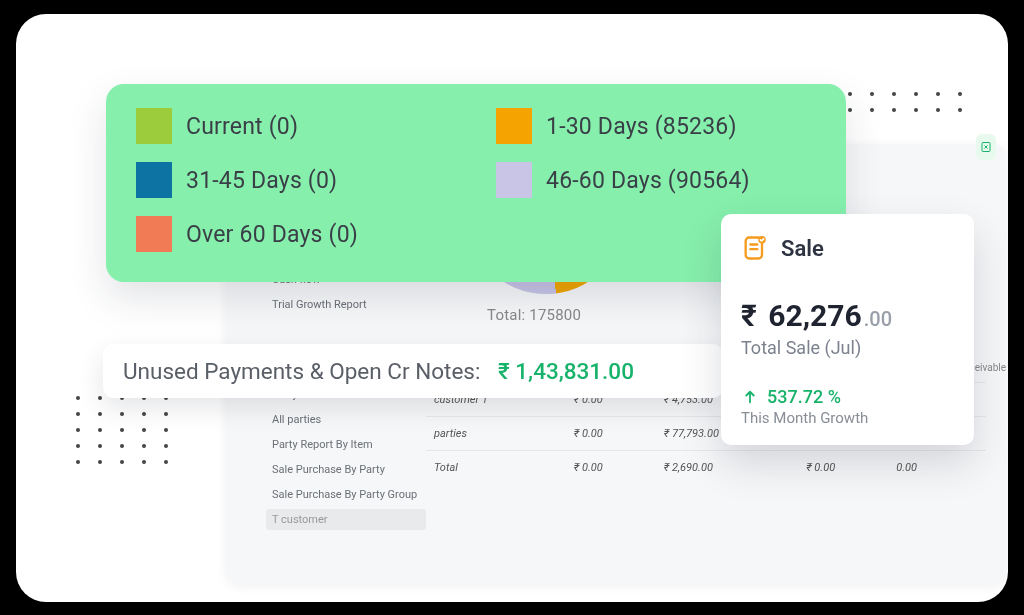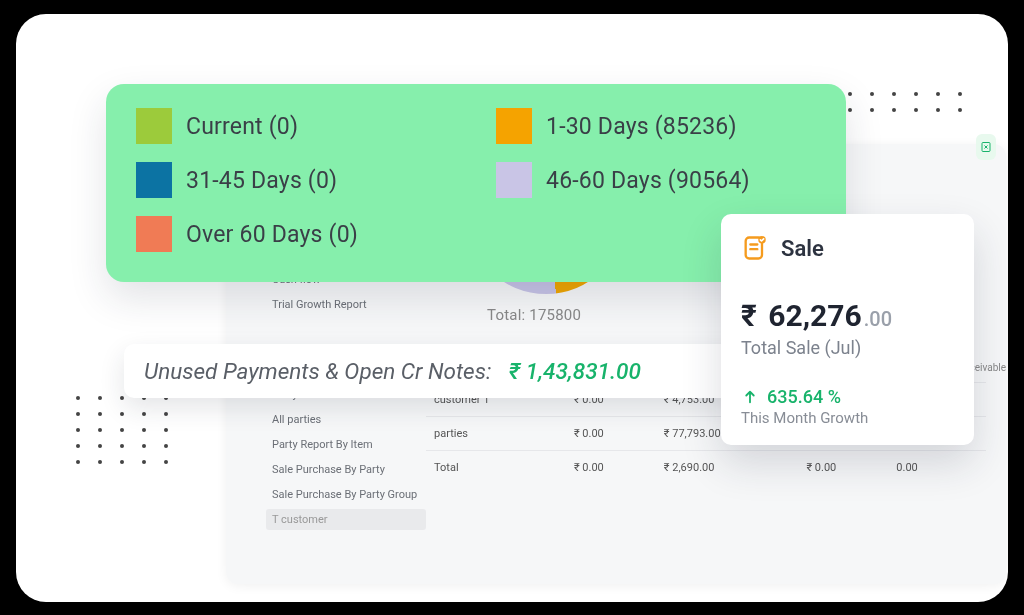--- a/index.html
+++ b/index.html
@@ -63,21 +63,21 @@
   }
   .bg-chart::after {
     content:""; position:absolute; left:38px; top:38px; width:84px; height:84px;
     background:#f6f7f8; border-radius:50%;
   }
   .bg-total { position:absolute; left: 240px; top: 162px; color:#888; font-size:15px; letter-spacing:.2px;margin-left:21px; }
   .bg-legend-over60 { position:absolute; left: 390px; top: 108px; display:flex; align-items:center; gap:6px; color:#777; font-size:10px;}
   .bg-legend-over60 .sw { width:12px; height:12px; background:#f07b55; display:inline-block; }
   .bg-table {
     position:absolute; left: 200px; top: 238px; width: 560px;
-    border-collapse: collapse; font-size: 11px; color:#555;
+    border-collapse: collapse; font-size: 11px; color:#555;font-style:italic;
   }
   .bg-table td { padding: 10px 8px; border-top:1px solid #e6e7ea; }
   .bg-receivable-label { position:absolute; right: 0px; top: 218px; font-size:10px; color:#888; }
   .bg-x-badge {
     position:absolute; right: 10px; top: -10px;
     width:20px; height:26px; background:#e8f9ee; border-radius:6px;
     display:flex; align-items:center; justify-content:center;
   }
   .bg-x-badge svg { width:12px; height:12px; }
 
@@ -92,29 +92,29 @@
     display:grid;
     grid-template-columns: 1fr 1fr;
     row-gap: 6px;
     column-gap: 40px;
   }
   .legend-item { display:flex; align-items:center; gap:14px; font-size:23px; color:#3a3f47; letter-spacing:.2px; padding:6px 0;}
   .swatch { width:36px; height:36px; flex:0 0 36px; }
 
   
   .pay-pill {
-    position:absolute; left: 108px; top: 330px;
+    position:absolute; left: 87px; top: 330px;
     width: 620px;
     background:#fff;
     border-radius: 10px;
     box-shadow: 0 10px 26px rgba(30,40,60,0.12);
     padding: 14px 20px;
     font-size: 22.5px;
     color:#5a5f67;
-    display:flex; align-items:center; gap:6px;font-style:italic;
+    display:flex; align-items:center; gap:6px;
   }
   .pay-pill .amt { color:#18b36b; font-weight:500; }
 
   
   .sale-card {
     position:absolute; right: 34px; top: 200px;
     width: 253px;
     background:#fff;
     border-radius: 10px;
     box-shadow: 0 18px 40px rgba(30,40,60,0.16);
@@ -283,18 +283,18 @@
       <span>₹</span>
       <span>&nbsp;</span>
       <span>62,276</span>
       <span class="dec">.00</span>
     </div>
     <div class="sale-sub">Total Sale (Jul)</div>
     <div class="sale-growth">
       <svg class="arrow-up" viewBox="0 0 24 24">
         <path d="M12 5v14M12 5l-5 5M12 5l5 5" stroke="#18b36b" stroke-width="2.4" stroke-linecap="round" stroke-linejoin="round" fill="none"></path>
       </svg>
-      <span>635.64 %</span>
+      <span>537.72 %</span>
     </div>
     <div class="sale-growth-sub">This Month Growth</div>
   </div>
 
 </div>
 
 </body></html>

